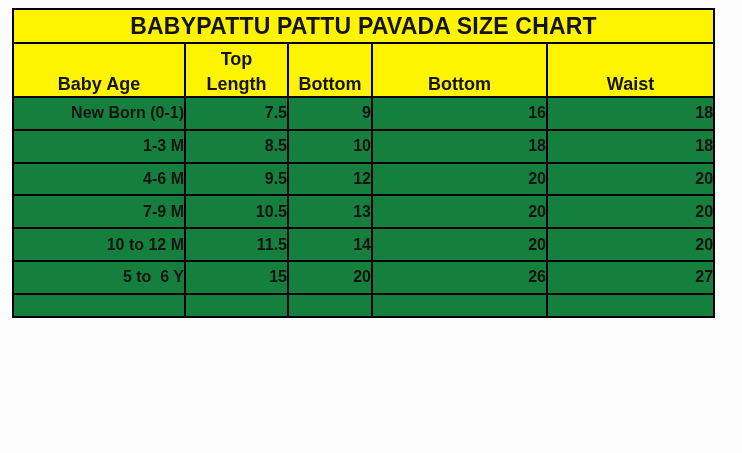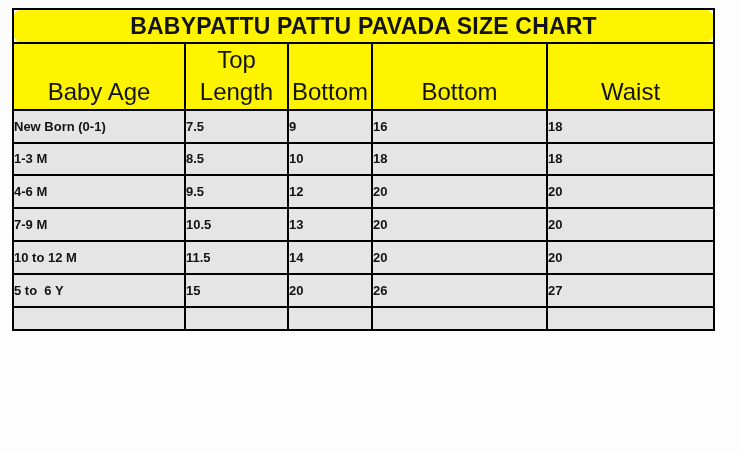--- a/index.html
+++ b/index.html
@@ -34,44 +34,43 @@
     overflow: hidden;
   }
   .title-cell {
     height: 32px;
     background: #fff400;
     text-align: center;
     vertical-align: middle;
     font-size: 23px;
     letter-spacing: 0.2px;
     font-weight: bold;
-    border-radius: 10px;
   }
   .col-header {
     height: 52px;
     background: #fff400;
     text-align: center;
     vertical-align: bottom;
     padding-bottom: 4px;
-    font-size: 24px;
+    font-size: 18px;
     line-height: 1.35;
     white-space: pre-line;
-    font-weight: normal;
+    font-weight: bold;
   }
   tbody tr {
     height: 32.8px;
   }
   tbody tr.empty-row {
     height: 23px;
   }
   tbody td {
-    background: #e5e5e5;
-    text-align: left;
+    background: #15803d;
+    text-align: right;
     vertical-align: middle;
-    font-size: 13px;
+    font-size: 16px;
     white-space: pre;
     font-weight: bold;
   }
 </style>
 </head>
 <body>
 
 <div class="page">
   <table class="size-chart">
     <colgroup>

